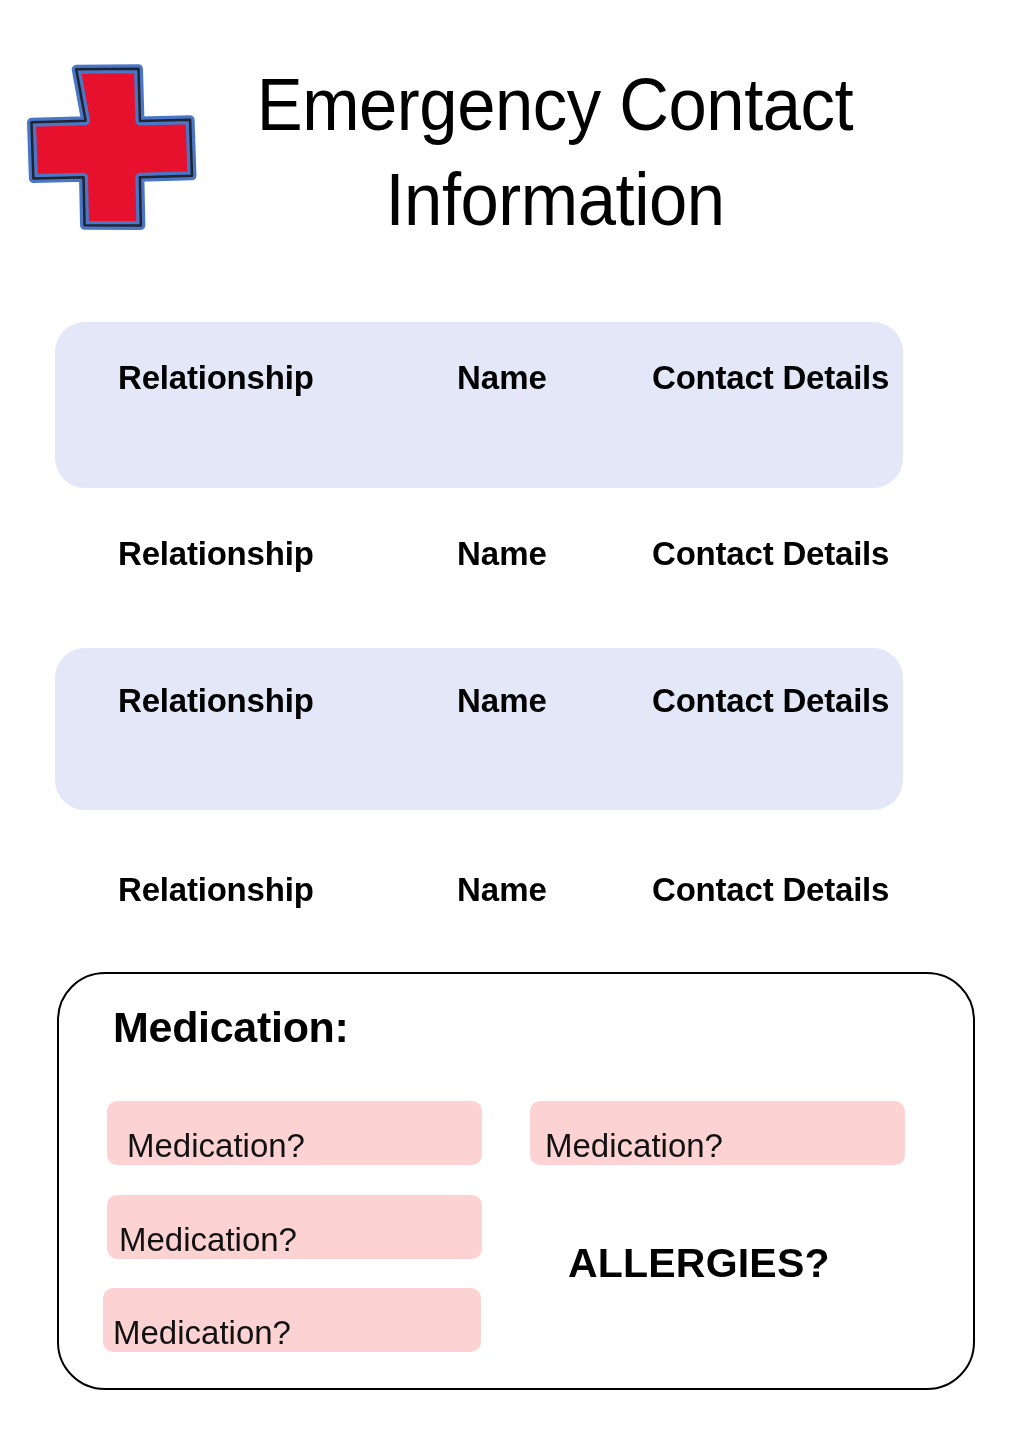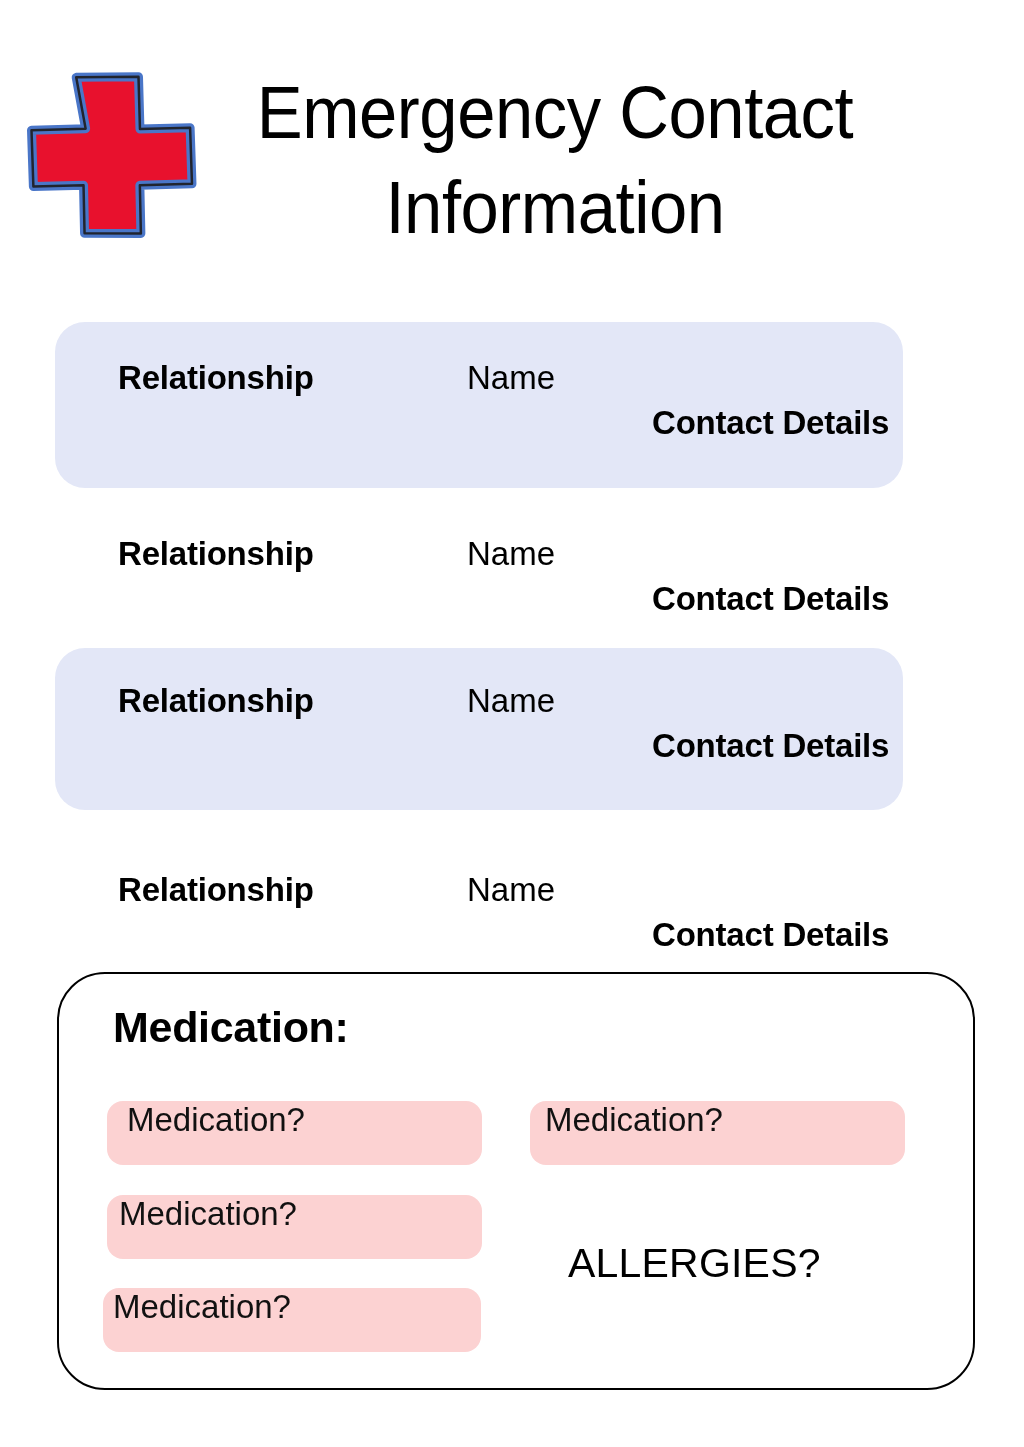--- a/index.html
+++ b/index.html
@@ -15,21 +15,20 @@
     overflow: hidden;
   }
 
   
   .header {
     position: absolute;
     left: 0;
     top: 0;
     width: 1024px;
     height: 280px;
-    margin-top: 8px;
   }
   .cross-icon {
     position: absolute;
     left: 22px;
     top: 52px;
     width: 180px;
     height: 180px;
   }
   .page-title {
     position: absolute;
@@ -74,29 +73,28 @@
     white-space: nowrap;
   }
   .cell-relationship {
     position: absolute;
     left: 63px;
     font-weight: 700;
     letter-spacing: -0.2px;
   }
   .cell-name {
     position: absolute;
-    left: 412px;
-    font-weight: 400;
+    left: 402px;
+    font-weight: 700;
   }
   .cell-contact {
     position: absolute;
     left: 597px;
     font-weight: 700;
     letter-spacing: -0.2px;
-    margin-top: 45px;
   }
 
   
   #row-0 { top: 322px; height: 166px; }
   #row-0 .cell { top: 39px; }
   #row-1 { top: 512px; height: 92px; }
   #row-1 .cell { top: 25px; }
   #row-2 { top: 648px; height: 162px; }
   #row-2 .cell { top: 36px; }
   #row-3 { top: 846px; height: 92px; }
@@ -119,23 +117,23 @@
     left: 113px;
     top: 1003px;
     font-size: 43px;
     font-weight: 700;
     color: #000000;
     letter-spacing: -0.3px;
   }
   .med-pill {
     position: absolute;
     background: #fcd2d2;
-    border-radius: 16px;
+    border-radius: 10px;
     display: flex;
-    align-items: flex-start;
+    align-items: flex-end;
   }
   .med-pill span {
     font-size: 33px;
     font-weight: 400;
     color: #111111;
     white-space: nowrap;
   }
   #med-0 { left: 107px; top: 1101px; width: 375px; height: 64px; }
   #med-0 span { margin-left: 20px; }
   #med-1 { left: 530px; top: 1101px; width: 375px; height: 64px; }
@@ -143,21 +141,21 @@
   #med-2 { left: 107px; top: 1195px; width: 375px; height: 64px; }
   #med-2 span { margin-left: 12px; }
   #med-3 { left: 103px; top: 1288px; width: 378px; height: 64px; }
   #med-3 span { margin-left: 10px; }
 
   .allergies-label {
     position: absolute;
     left: 568px;
     top: 1240px;
     font-size: 41px;
-    font-weight: 400;
+    font-weight: 700;
     color: #000000;
     letter-spacing: 0.2px;
   }
 </style>
 </head>
 <body>
 
 <div class="header">
 
   <div class="cross-icon">

